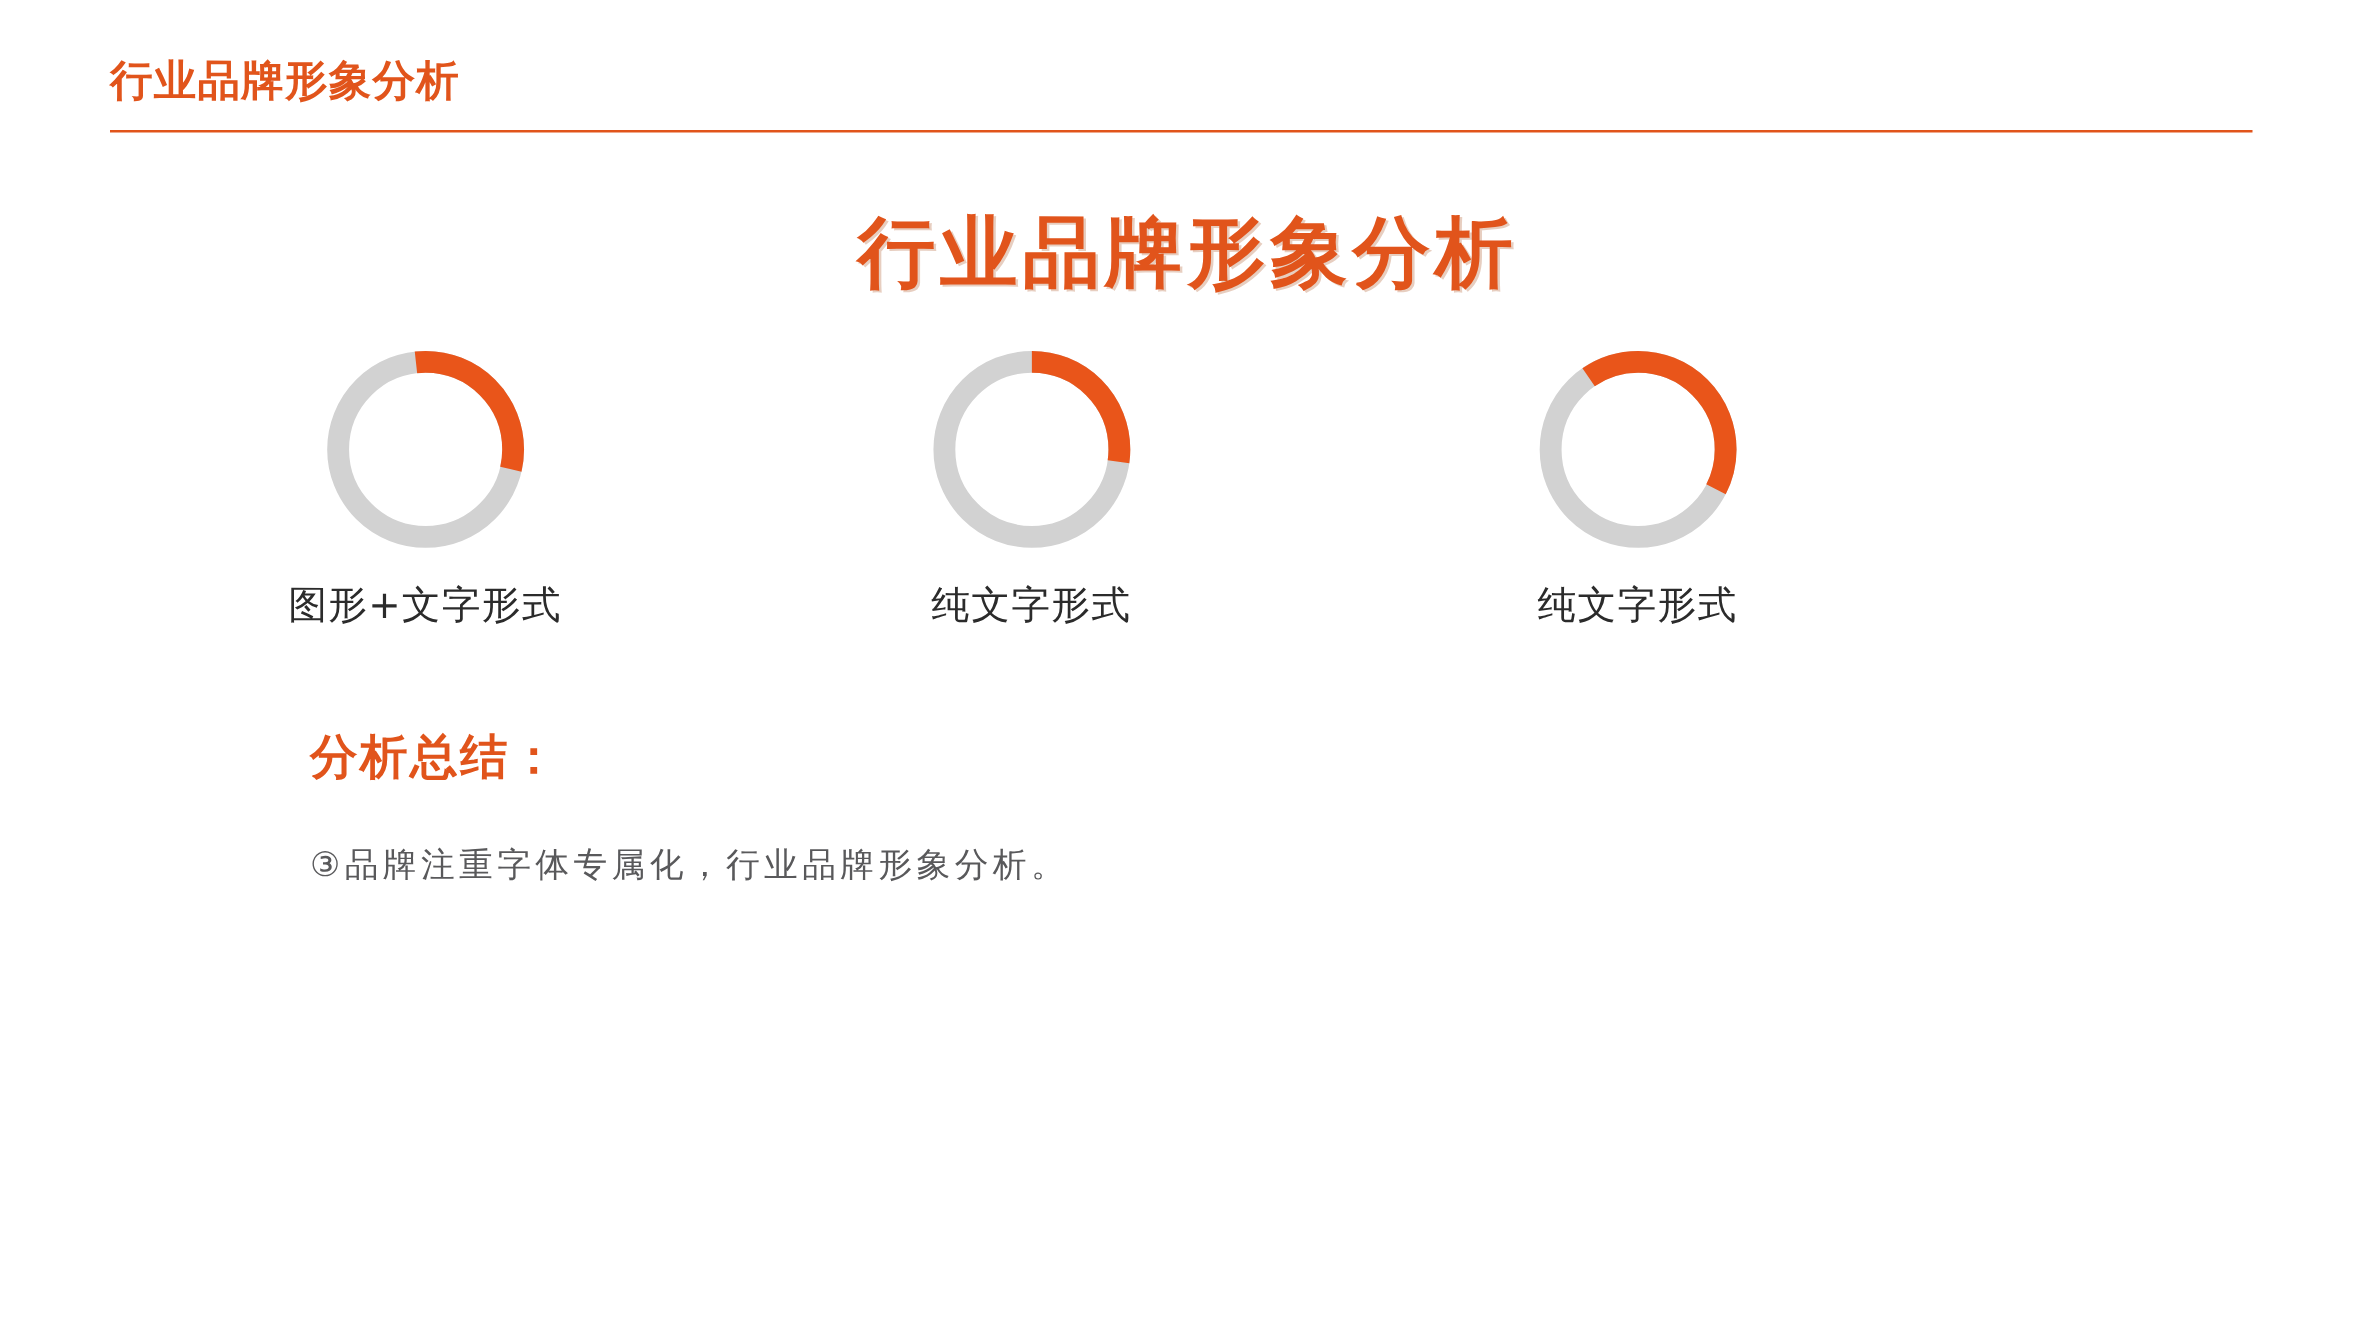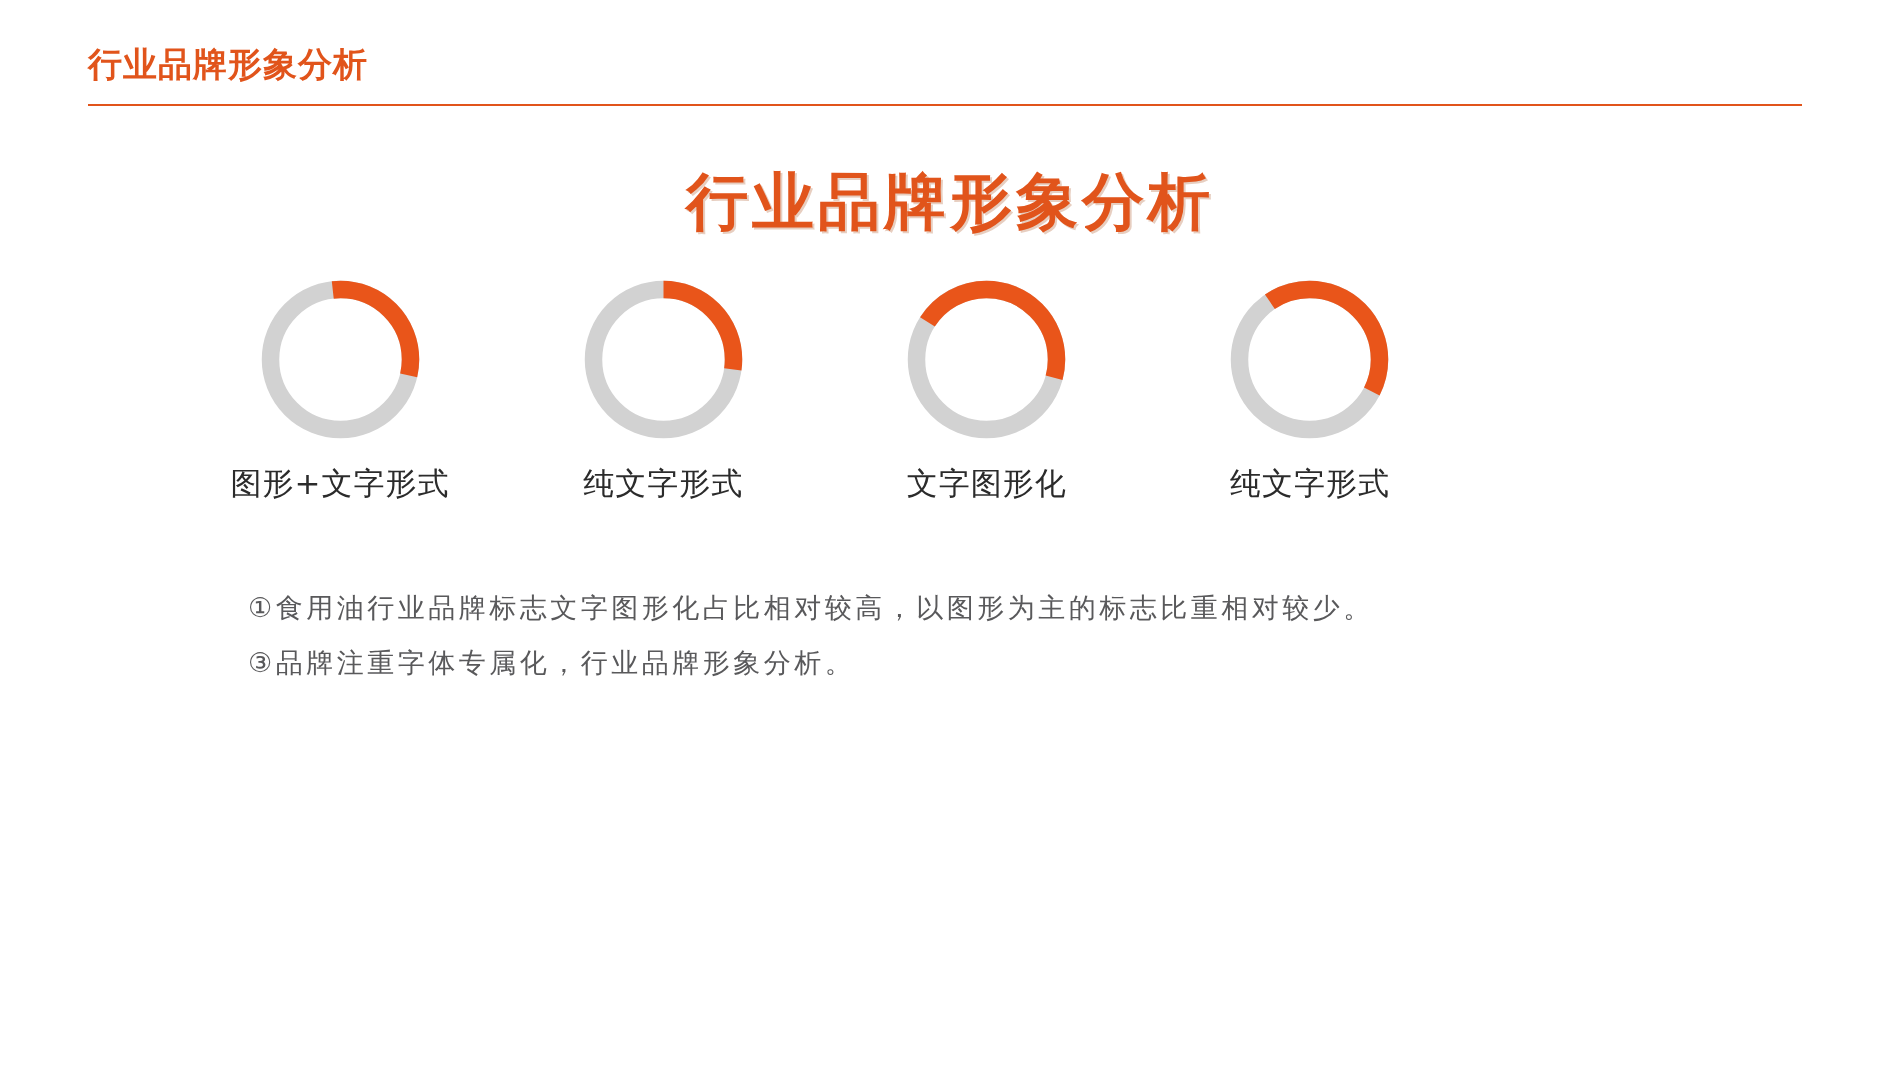--- a/index.html
+++ b/index.html
@@ -129,34 +129,27 @@
   </div>
 
   <div class="donut-cell">
     <svg class="donut-svg" viewBox="0 0 100 100">
       <circle cx="50" cy="50" r="40" fill="none" class="track-1" stroke-width="10" stroke="#d2d2d2"></circle>
       <circle cx="50" cy="50" r="40" fill="none" class="value-1" stroke-width="10" transform="rotate(-90 50 50)" stroke="#e9551a" stroke-dasharray="68.41690667817771 182.91050560900572" stroke-dashoffset="0"></circle>
     </svg>
     <div class="donut-label">纯文字形式</div>
   </div>
 
-  <div class="donut-cell">
-    <svg class="donut-svg" viewBox="0 0 100 100">
-      <circle cx="50" cy="50" r="40" fill="none" class="track-2" stroke-width="10" stroke="#d2d2d2"></circle>
-      <circle cx="50" cy="50" r="40" fill="none" class="value-2" stroke-width="10" transform="rotate(-90 50 50)" stroke="#e9551a" stroke-dasharray="113.79546723003028 137.53194505715317" stroke-dashoffset="40.49163864626845"></circle>
-    </svg>
-    <div class="donut-label">文字图形化</div>
-  </div>
 
   <div class="donut-cell">
     <svg class="donut-svg" viewBox="0 0 100 100">
       <circle cx="50" cy="50" r="40" fill="none" class="track-3" stroke-width="10" stroke="#d2d2d2"></circle>
       <circle cx="50" cy="50" r="40" fill="none" class="value-3" stroke-width="10" transform="rotate(-90 50 50)" stroke="#e9551a" stroke-dasharray="106.11601852125523 145.21139376592822" stroke-dashoffset="24.434609527920614"></circle>
     </svg>
     <div class="donut-label">纯文字形式</div>
   </div>
 
 </div>
 
 <div class="summary">
-  <div class="summary-line">①食用油行业品牌标志文字图形化占比相对较高，以图形为主的标志比重相对较少。</div>
+  <div class="summary-heading">分析总结：</div>
   <div class="summary-line">③品牌注重字体专属化，行业品牌形象分析。</div>
 </div>
 
 </body></html>

